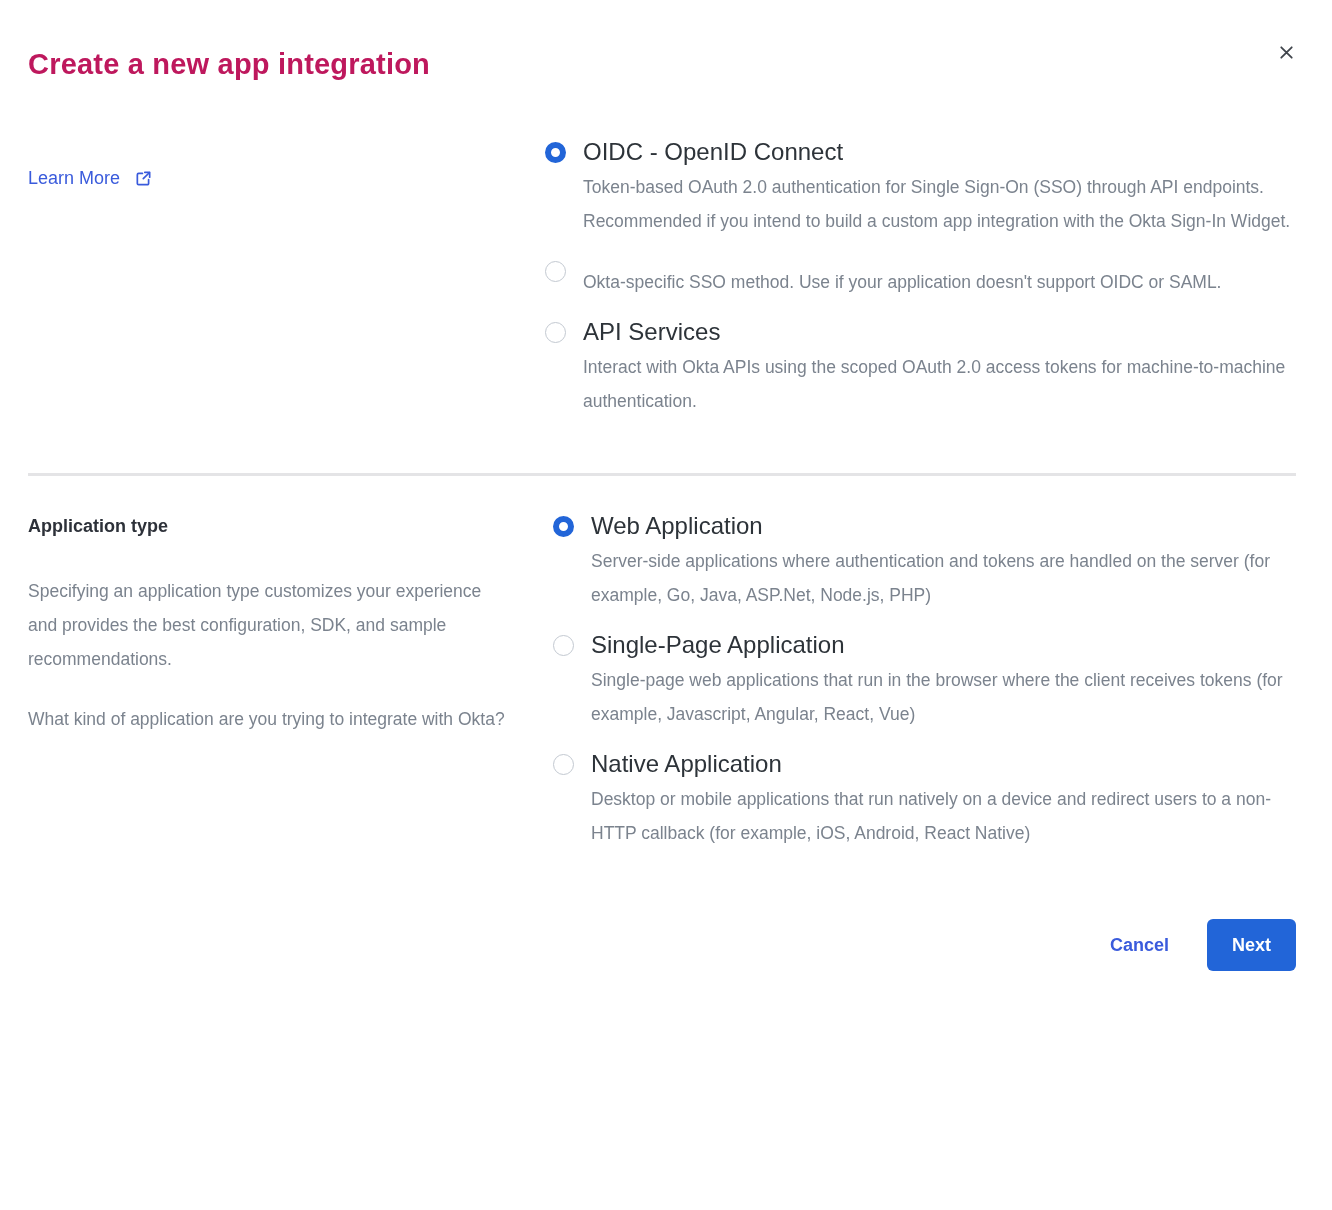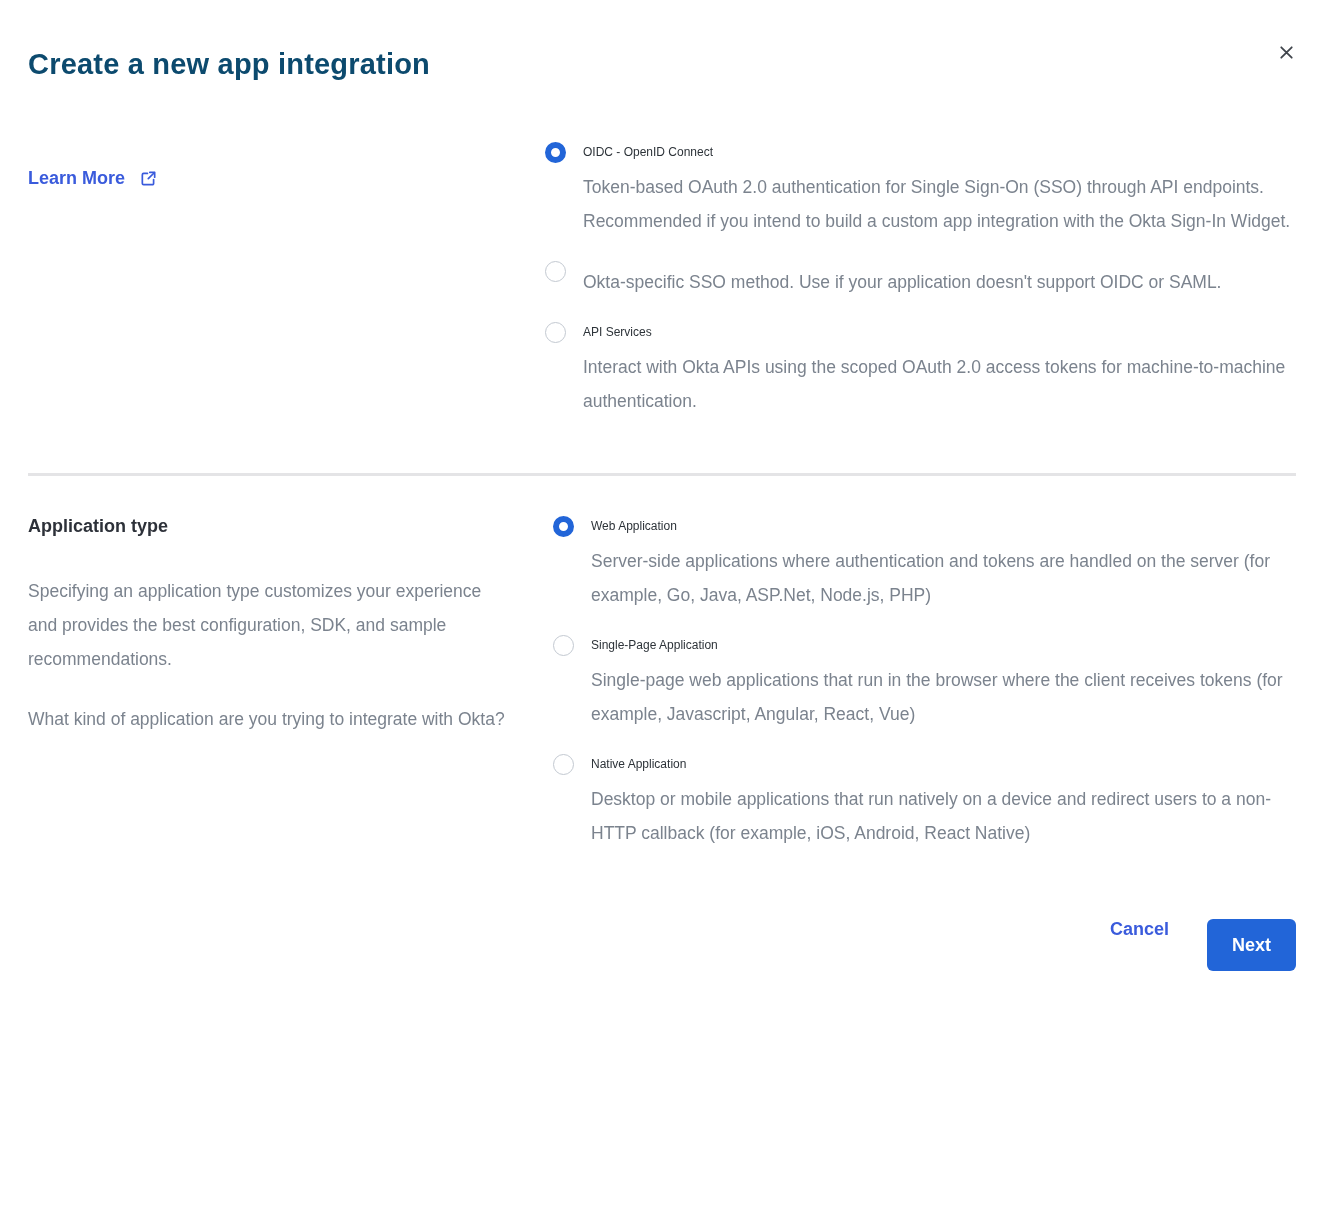--- a/index.html
+++ b/index.html
@@ -16,64 +16,64 @@
 
   .close-btn {
     position: absolute; top: 40px; right: 34px;
     width: 24px; height: 24px;
     display: flex; align-items: center; justify-content: center;
     cursor: pointer; background: none; border: none; padding: 0;
   }
 
   .title {
     font-size: 29px; line-height: 40px; font-weight: 700;
-    color: #0c4a6e; margin: 0; letter-spacing: 0.2px;
+    color: #be185d; margin: 0; letter-spacing: 0.2px;
   }
 
   .row { display: flex; margin-top: 56px; }
   .row.second { margin-top: 38px; gap: 8px; }
   .row .left  { width: 517px; flex: none; }
   .row .right { flex: 1; min-width: 0; }
 
   .section-label {
     font-size: 18px; font-weight: 700; color: #2d3139;
     line-height: 24px; margin: 0;
   }
   .learn-more {
     display: inline-flex; align-items: center; gap: 15px;
-    margin-top: 28px; color: #3a5bdc; font-size: 18px; font-weight: 700;
+    margin-top: 28px; color: #3a5bdc; font-size: 18px; font-weight: 400;
     text-decoration: none; cursor: pointer;
   }
   .left-desc {
     font-size: 17.5px; line-height: 34px; color: #7b838e;
     width: 486px; margin: 0;
   }
   .left-desc.first { margin-top: 26px; }
   .left-desc.second { margin-top: 36px; }
 
   .option { display: flex; align-items: flex-start; margin-bottom: 21px; cursor: pointer; }
   .radio {
     flex: none; width: 21px; height: 21px; border-radius: 50%;
     border: 1.5px solid #c3c9d1; background: #ffffff; margin-top: 2px;
   }
   .option.selected .radio { border: 6.5px solid #2265d8; }
   .option-body { margin-left: 17px; }
-  .option-label { font-size: 12px; line-height: 24px; color: #2d3339; }
+  .option-label { font-size: 24px; line-height: 24px; color: #2d3339; }
   .option-desc {
     font-size: 17.5px; line-height: 34px; color: #7b838e;
     margin-top: 6px; max-width: 716px;
   }
 
   .divider {
     border: none; border-top: 3px solid #e4e4e6;
     margin: 34px 0 0 0;
   }
 
   .footer {
-    display: flex; justify-content: flex-end; 
+    display: flex; justify-content: flex-end; align-items: center;
     margin-top: 48px;
   }
   .cancel-link {
     color: #3a5bdc; font-size: 18px; font-weight: 600;
     margin-right: 38px; text-decoration: none; cursor: pointer;
   }
   .next-btn {
     background: #2265d8; color: #ffffff;
     font-family: "Liberation Sans", sans-serif;
     font-size: 18px; font-weight: 700;

